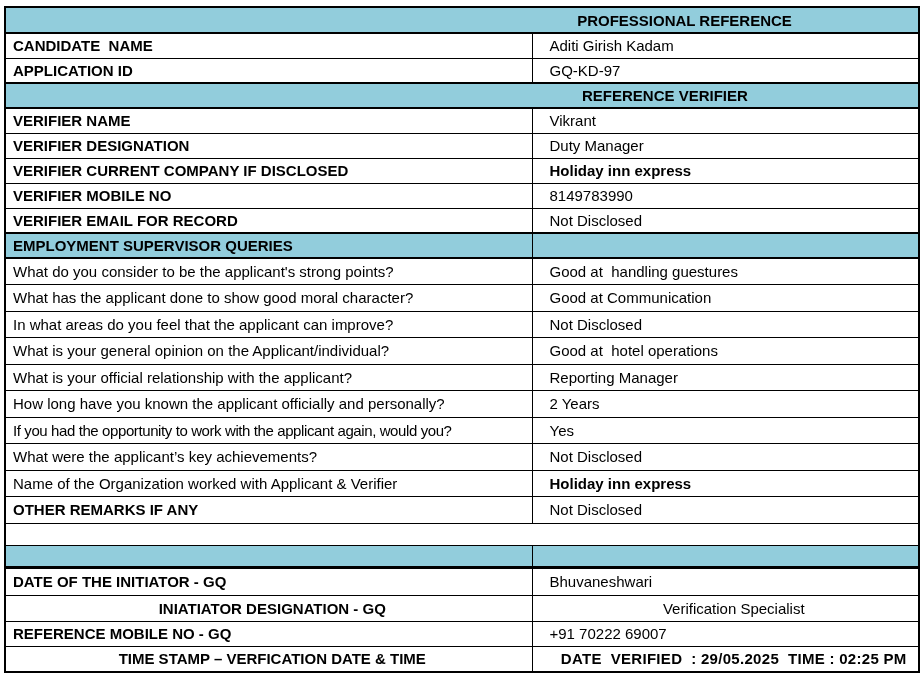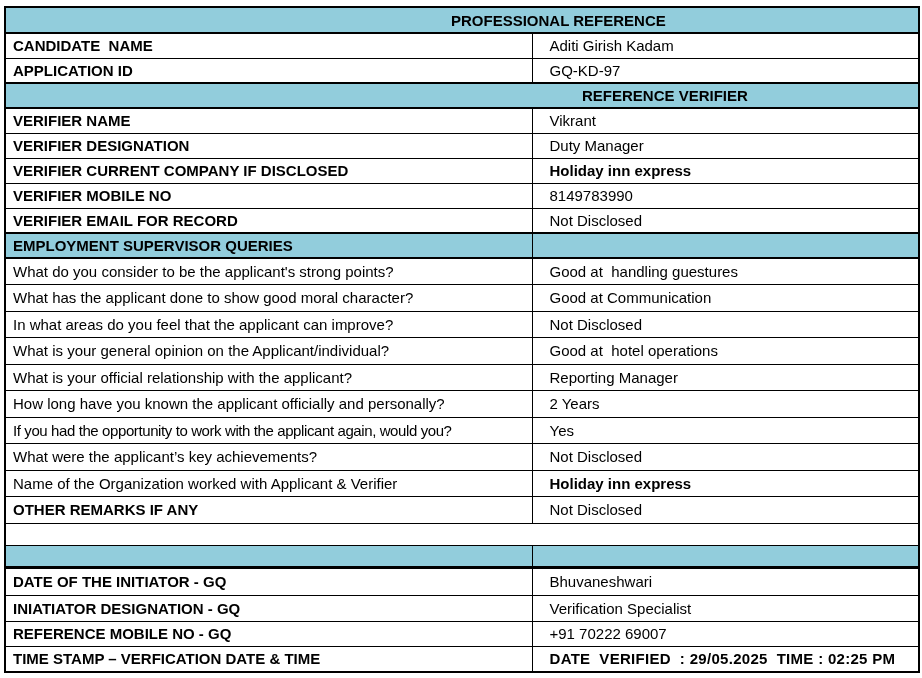--- a/index.html
+++ b/index.html
@@ -38,21 +38,21 @@
   td.value { padding-left: 17px; }
   .bold { font-weight: bold; }
   tr.sec-head td {
     background: #92cddc;
     font-weight: bold;
     border-top: 2px solid #000000;
     border-bottom: 2px solid #000000;
   }
   td.head1 { padding-left: 445px; }
   td.head2 { padding-left: 576px; }
-  tr.h26 { height: 26px; }
+  tr.h26 { height: 26px; text-align: center; }
   tr.h25 { height: 25px; }
   tr.hq  { height: 26.5px; }
   tr.h22 { height: 22px; }
   tr.h28 { height: 28px; }
   tr.gap-white td {
     border-left: 2px solid #000000;
     border-right: 2px solid #000000;
   }
   tr.gap-blue td {
     background: #92cddc;

